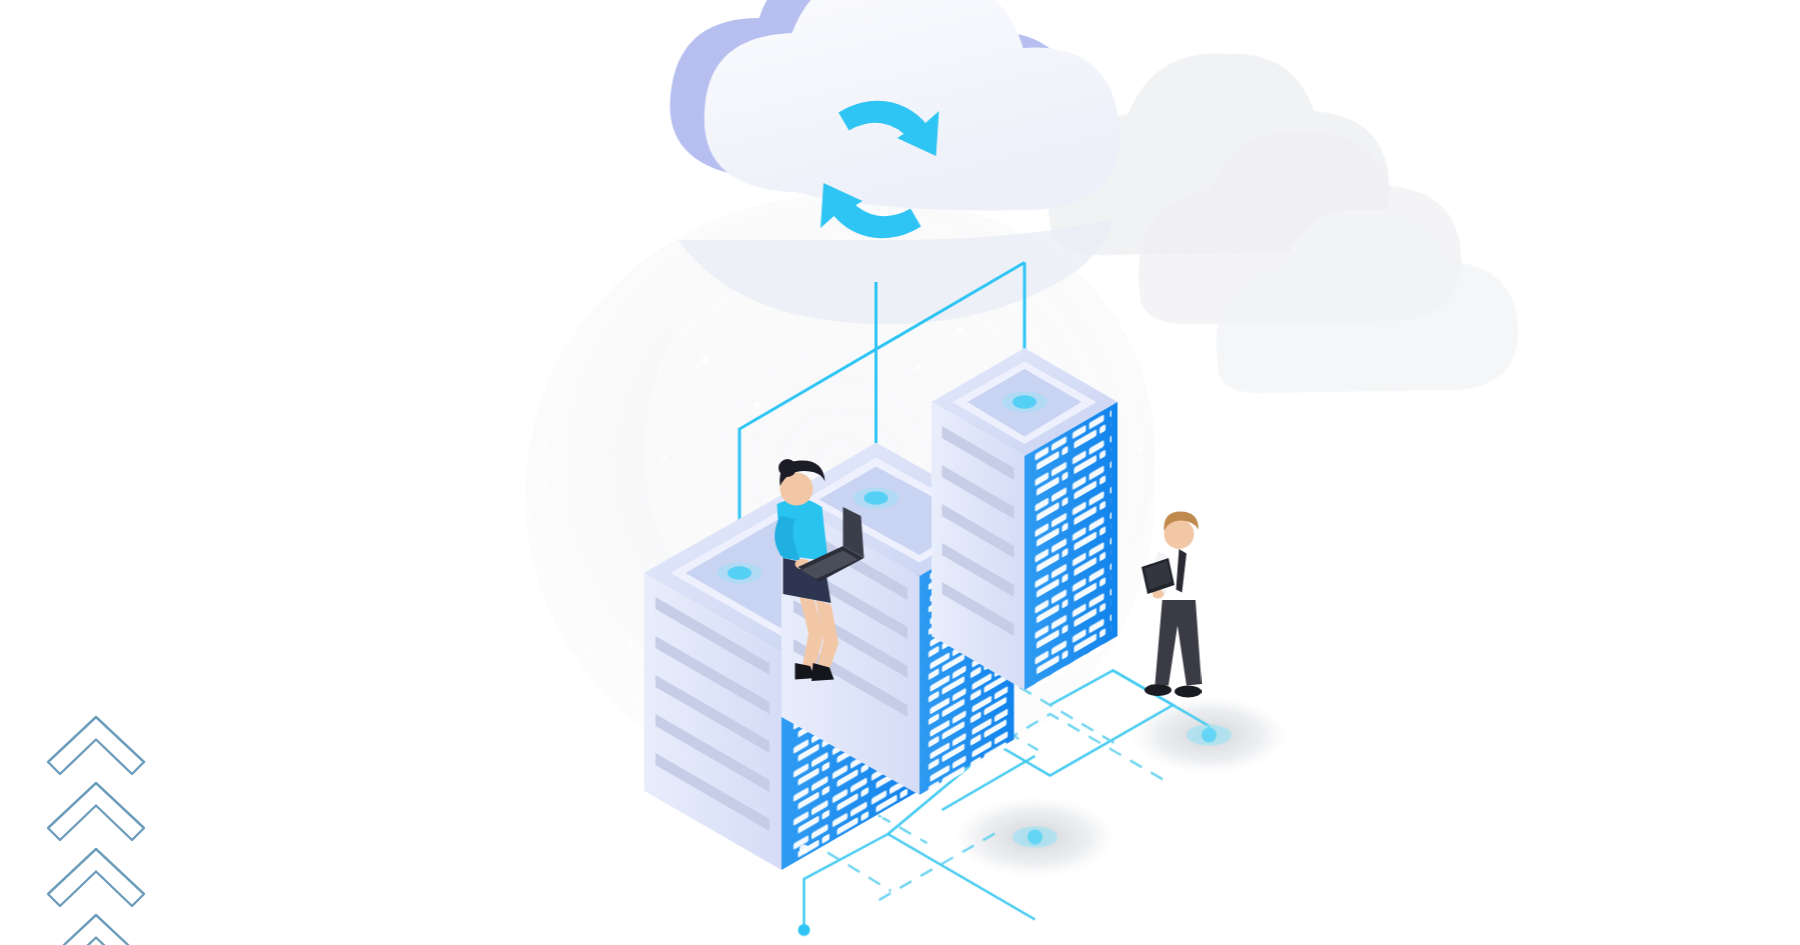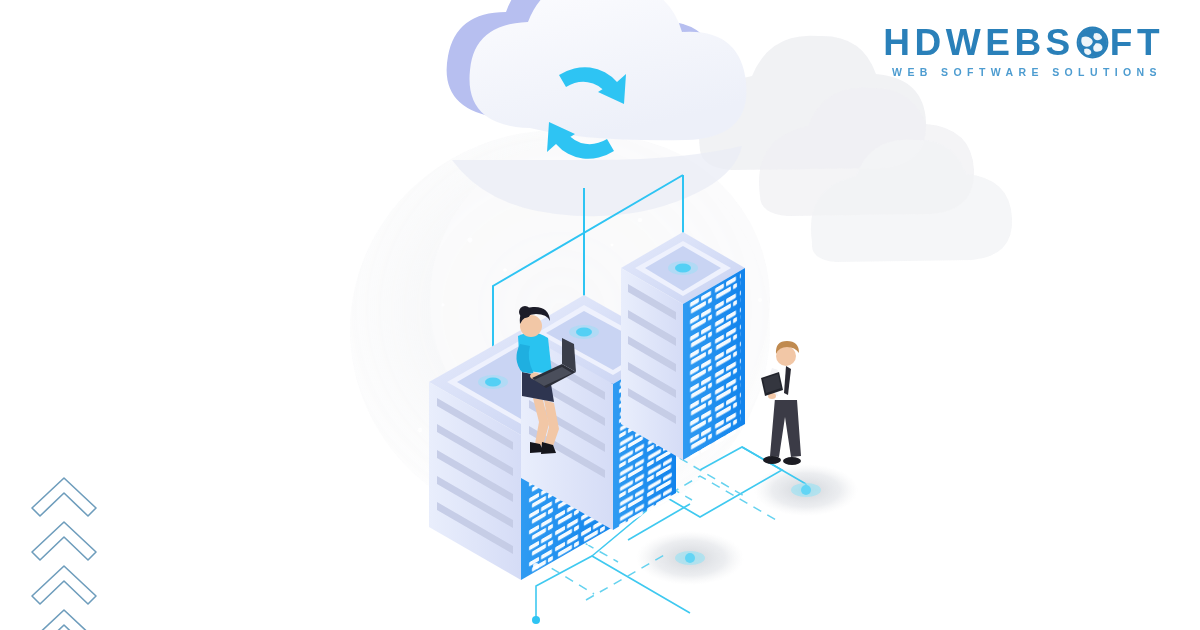--- a/index.html
+++ b/index.html
@@ -373,34 +373,14 @@
 
   <svg id="chevrons" viewBox="0 0 80 170" xmlns="http://www.w3.org/2000/svg">
     <g fill="none" stroke="#6E9DBC" stroke-width="1.6" stroke-linejoin="round">
       <path d="M4 36 L36 6 L68 36 L60 44 L36 21 L12 44 Z"></path>
       <path d="M4 80 L36 50 L68 80 L60 88 L36 65 L12 88 Z"></path>
       <path d="M4 124 L36 94 L68 124 L60 132 L36 109 L12 132 Z"></path>
       <path d="M4 168 L36 138 L68 168 L60 176 L36 153 L12 176 Z"></path>
     </g>
   </svg>
 
-  <div id="logo">
-    <div id="logo-wordmark">
-      <span class="logo-word">HDWEBS</span>
-      <span id="logo-globe">
-        <svg viewBox="0 0 40 40" width="33" height="33" xmlns="http://www.w3.org/2000/svg">
-          <circle cx="20" cy="20" r="18" fill="#2A80B9"></circle>
-          <circle cx="20" cy="20" r="18" fill="none" stroke="#ffffff" stroke-width="1"></circle>
-          <g fill="#ffffff" opacity="0.92">
-            <path d="M7 14 q6 -3 11 1 q4 3 1 7 q-4 5 -10 2 q-4 -3 -2 -10 Z"></path>
-            <path d="M22 9 q6 -2 9 3 q2 4 -3 5 q-6 1 -7 -4 Z"></path>
-            <path d="M24 21 q6 -1 8 4 q1 5 -5 6 q-7 1 -6 -6 Z"></path>
-            <path d="M10 28 q5 -2 8 2 q2 4 -3 5 q-6 0 -5 -7 Z"></path>
-          </g>
-          <circle cx="20" cy="20" r="18" fill="none" stroke="#2A80B9" stroke-width="2.5"></circle>
-        </svg>
-      </span>
-      <span class="logo-word">FT</span>
-    </div>
-    <div id="logo-tagline">WEB SOFTWARE SOLUTIONS</div>
-  </div>
 
 </div>
 
 </body></html>

